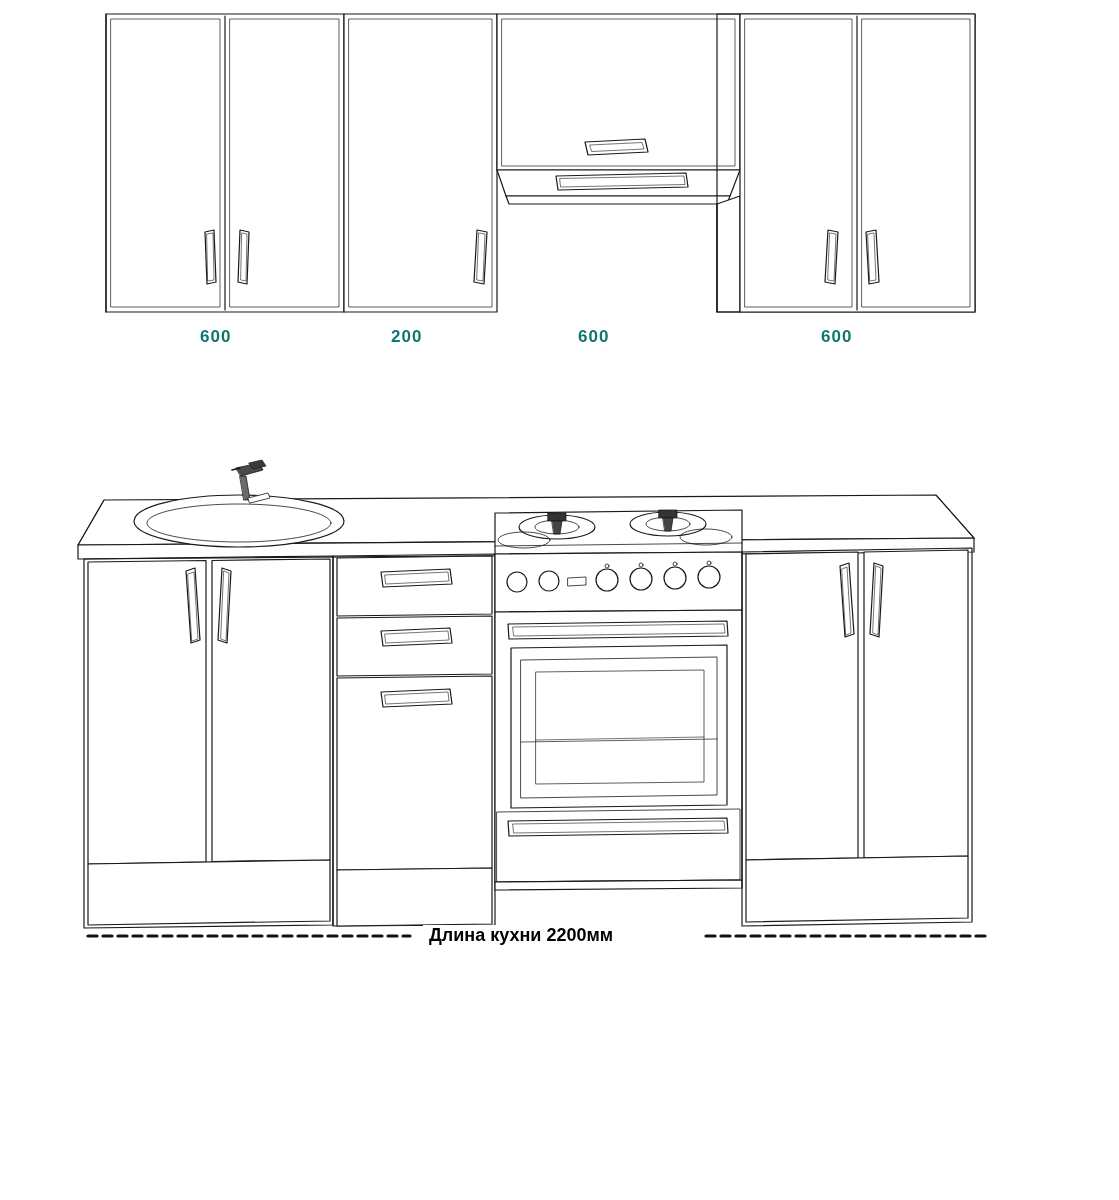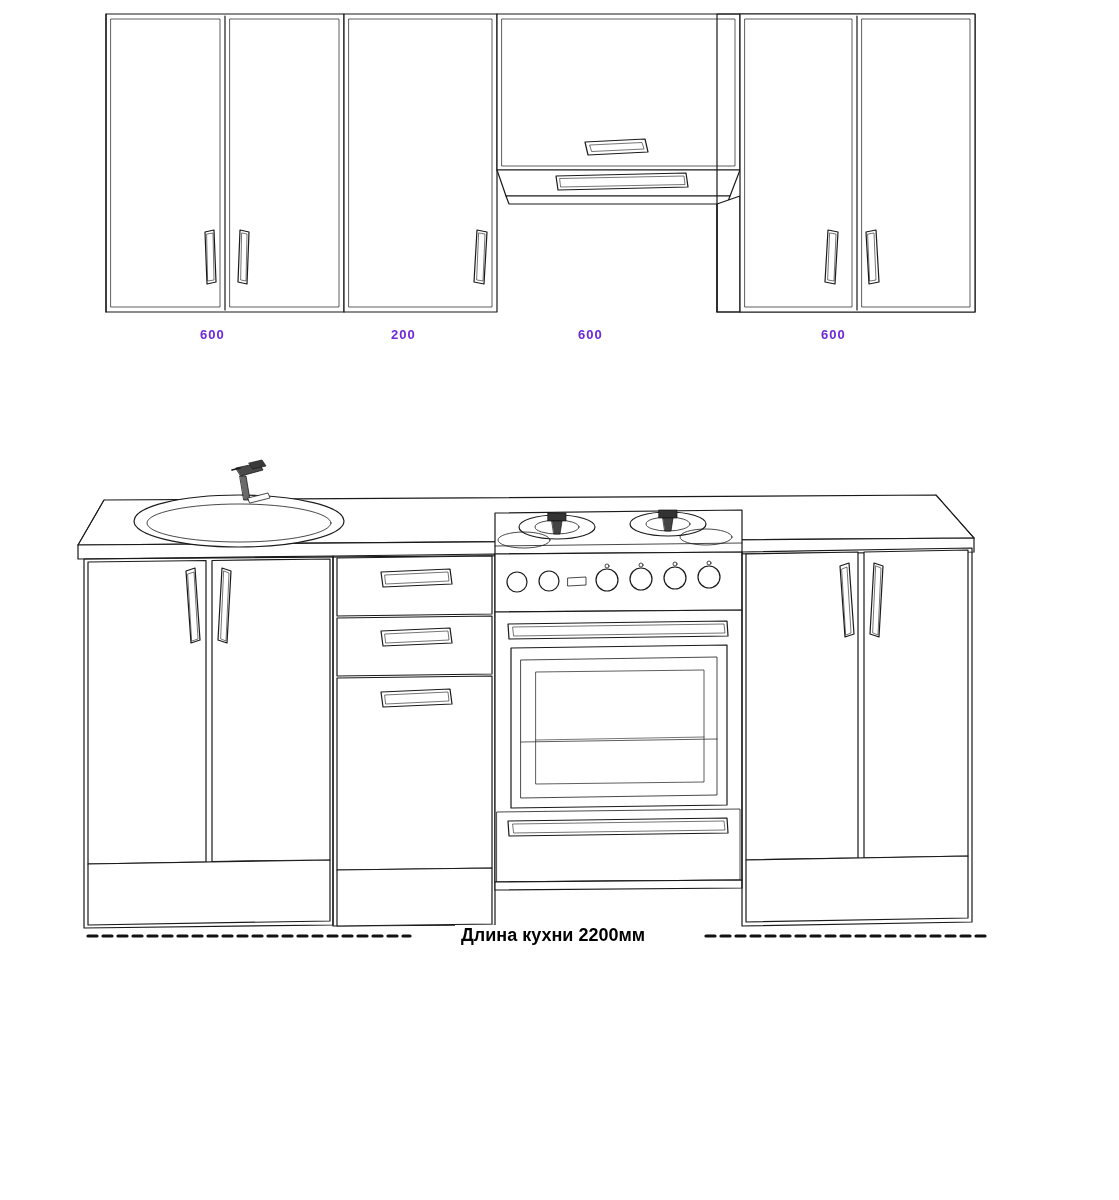--- a/index.html
+++ b/index.html
@@ -18,35 +18,34 @@
     position: absolute;
     left: 0;
     top: 0;
     width: 1119px;
     height: 1200px;
   }
   .dim-label {
     position: absolute;
     font-family: "Liberation Sans", sans-serif;
     font-weight: bold;
-    font-size: 13px;
-    color: #6d28d9;
+    font-size: 17px;
+    color: #0f766e;
     letter-spacing: 1px;
     white-space: nowrap;
   }
   .total-label {
     position: absolute;
     font-family: "Liberation Sans", sans-serif;
     font-weight: bold;
     font-size: 18px;
     color: #000000;
     white-space: nowrap;
     background: #ffffff;
     padding: 0 6px;
-    margin-left: 32px;
   }
 </style>
 </head>
 <body>
 
 <svg id="canvas" viewBox="0 0 1119 1200" xmlns="http://www.w3.org/2000/svg">
   <g fill="#ffffff" stroke="#1a1a1a" stroke-width="1.2" stroke-linejoin="round" stroke-linecap="round">
 
     <g>
 

